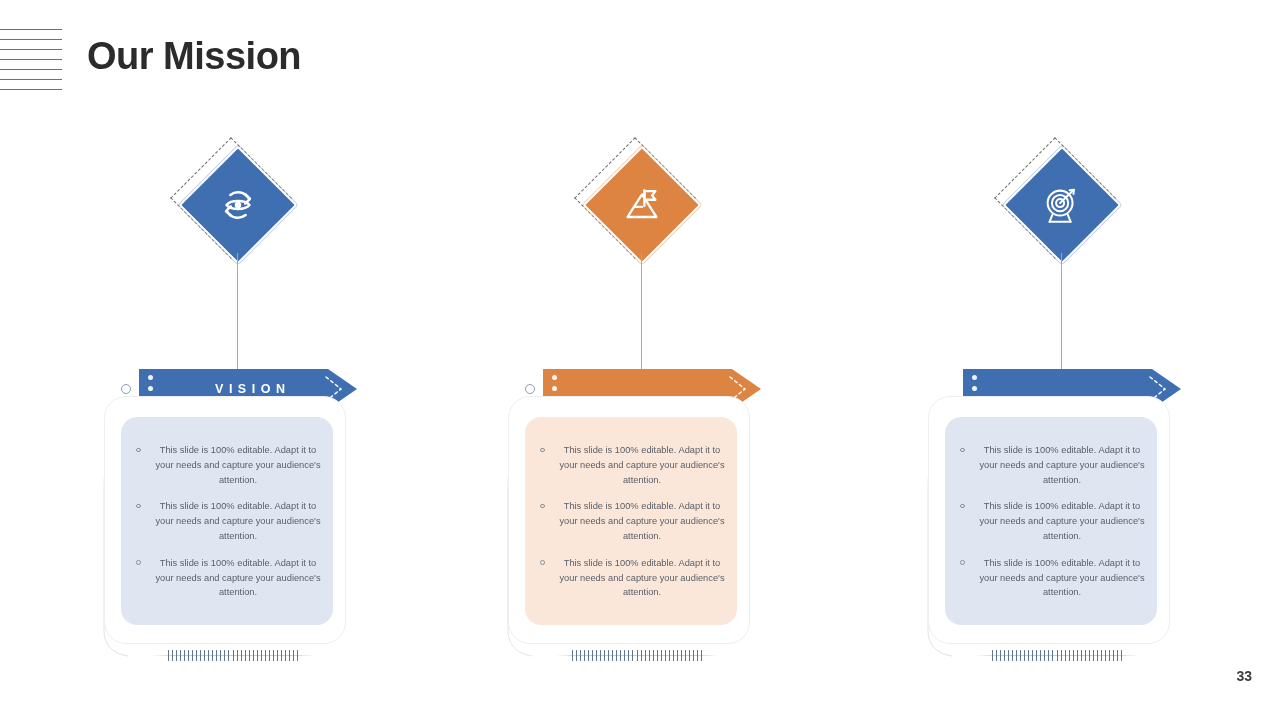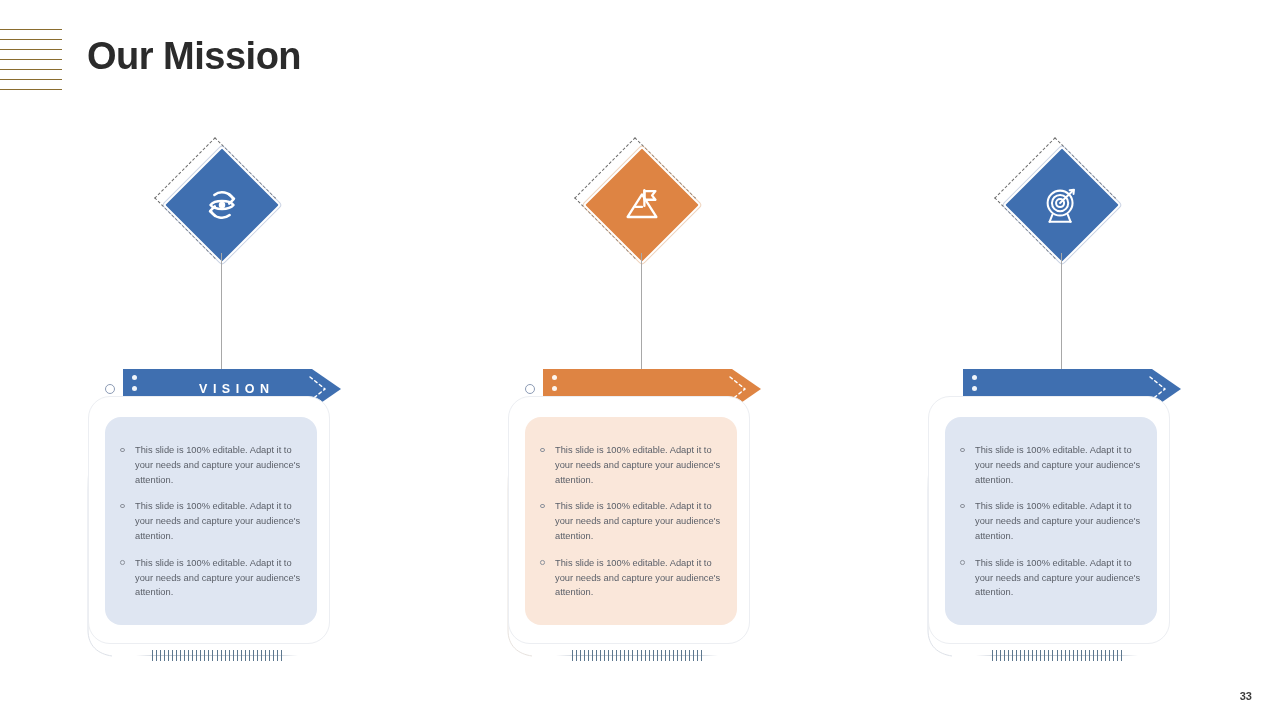--- a/index.html
+++ b/index.html
@@ -57,21 +57,21 @@
     top: 0;
     width: 1280px;
     height: 720px;
   }
   .col {
     position: absolute;
     top: 0;
     width: 420px;
     height: 720px;
   }
-  .col-0 { left: 0px; }
+  .col-0 { left: 16px; }
   .col-1 { left: 420px; }
   .col-2 { left: 840px; }
 
   
   .diamond-wrap {
     position: absolute;
     left: 161px;
     top: 144px;
     width: 122px;
     height: 122px;
@@ -234,20 +234,21 @@
     box-sizing: border-box;
   }
   .card-inner.blue { background: #dfe6f2; }
   .card-inner.orange { background: #fae7da; }
 
   .bullets {
     position: absolute;
     left: 14px;
     top: 26px;
     width: 190px;
+    text-align: center;
   }
   .bullet {
     position: relative;
     padding-left: 16px;
     margin-bottom: 12px;
     font-size: 9.3px;
     line-height: 14.8px;
     color: #5a5f68;
     font-family: "Liberation Sans", sans-serif;
   }
@@ -285,22 +286,22 @@
     left: 136px;
     width: 162px;
     height: 1px;
     background: linear-gradient(to right, rgba(200,206,214,0) 0%, rgba(190,198,210,0.9) 14%, rgba(190,198,210,0.9) 86%, rgba(200,206,214,0) 100%);
   }
 
   
   .page-number {
     position: absolute;
     right: 28px;
-    bottom: 18px;
-    font-size: 11px;
+    bottom: 36px;
+    font-size: 14px;
     font-weight: bold;
     color: #3d3d3d;
     font-family: "Liberation Sans", sans-serif;
   }
 </style>
 </head>
 <body>
 
 <div class="header">
   <div class="title-lines">

